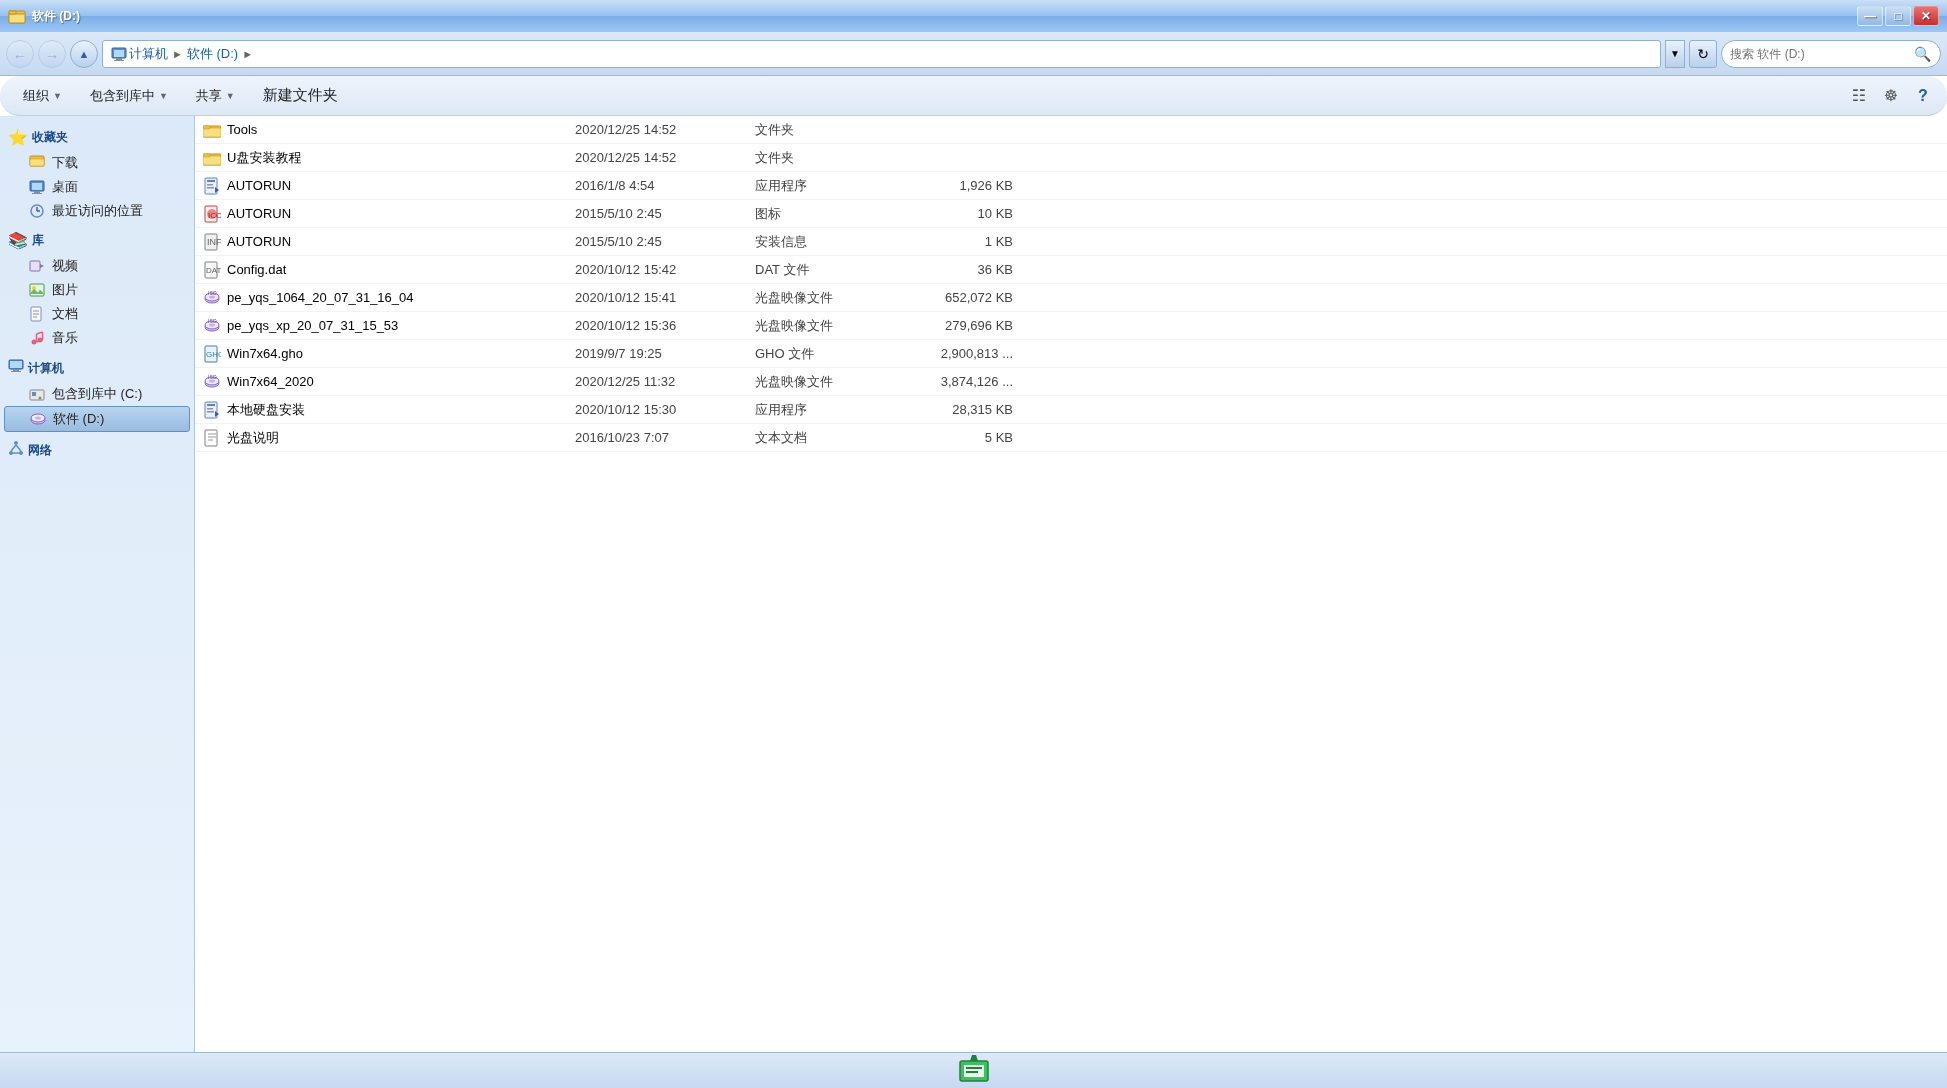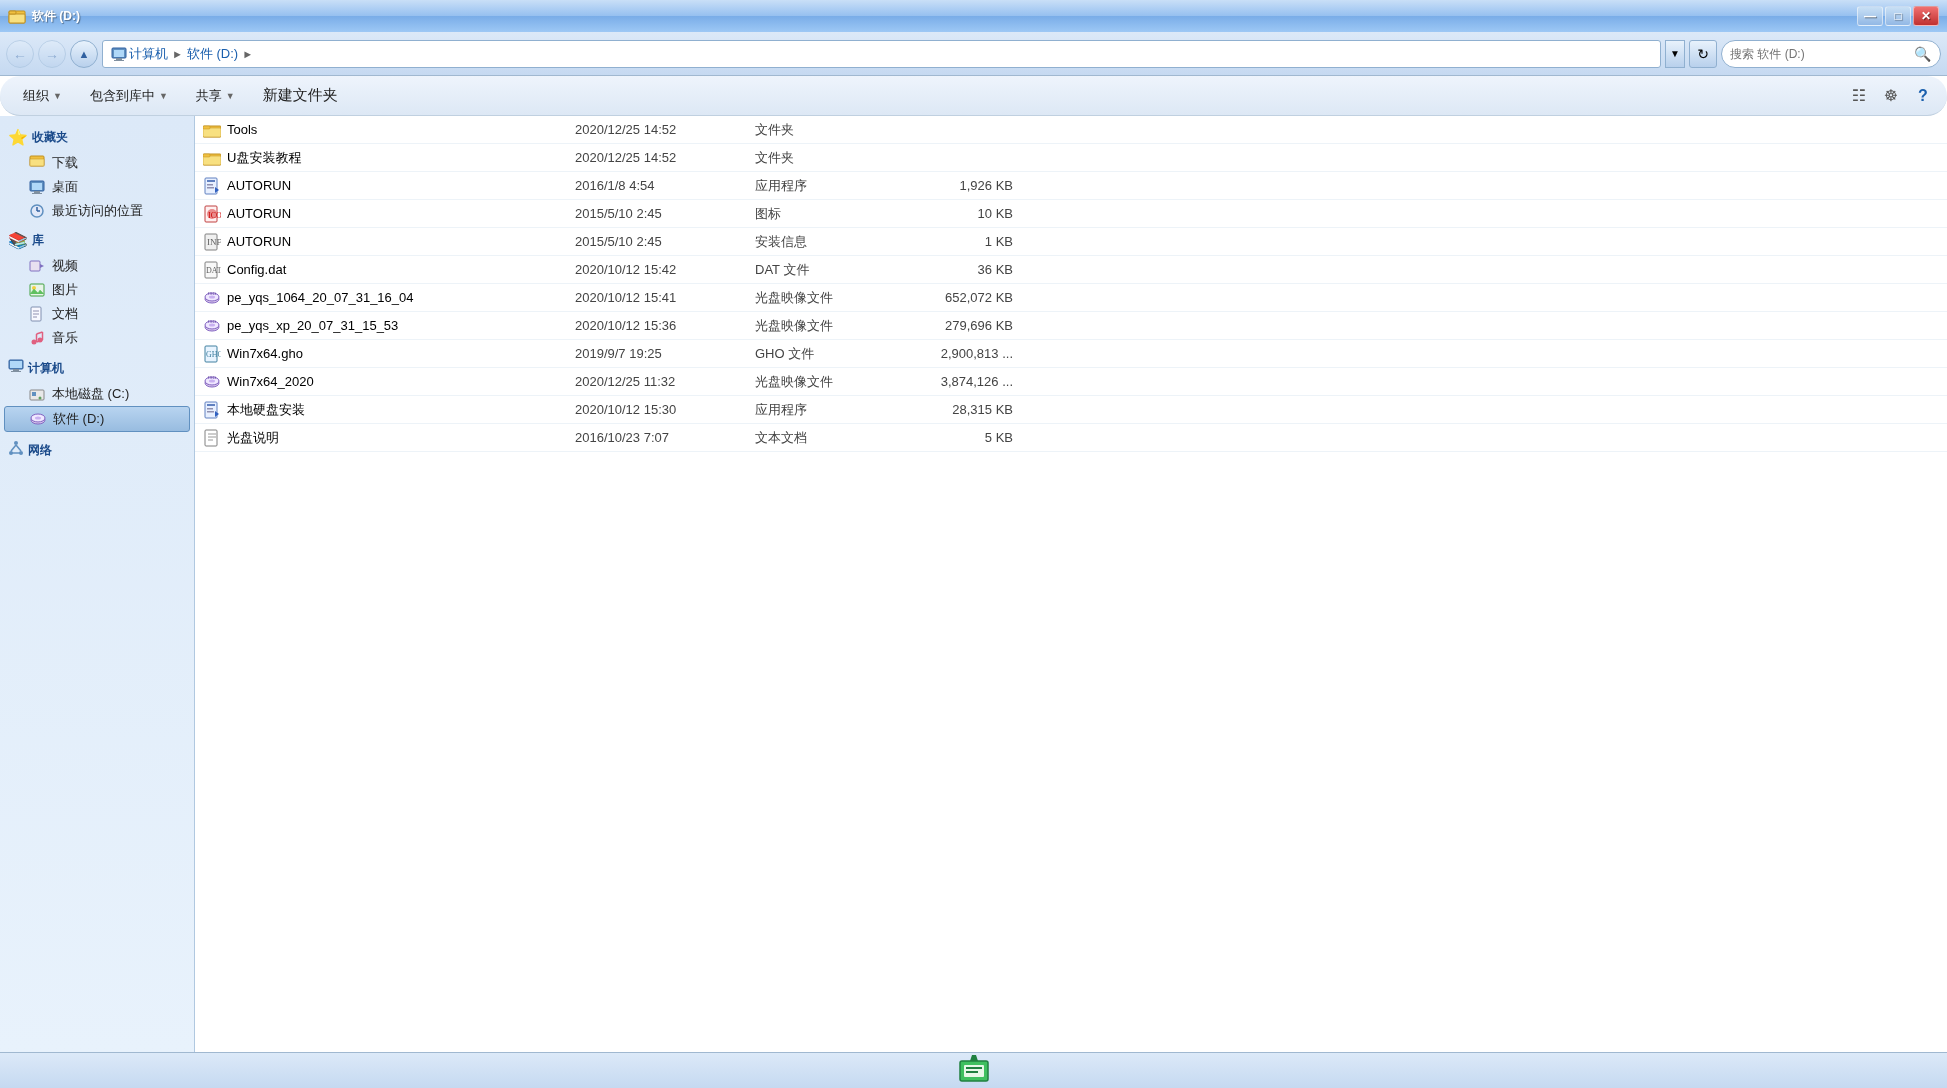--- a/index.html
+++ b/index.html
@@ -331,21 +331,20 @@
       color: #444;
     }
     .file-icon {
       width: 18px;
       height: 18px;
       display: flex;
       align-items: center;
       justify-content: center;
       flex-shrink: 0;
       font-size: 14px;
-      font-family: Liberation Serif, serif;
     }
 
     
     .statusbar {
       height: 36px;
       background: linear-gradient(to bottom, #dce9f8, #c5d9f1);
       border-top: 1px solid #a0b8d0;
       display: flex;
       align-items: center;
       padding: 0 10px;
@@ -550,21 +549,21 @@
         <span>计算机</span>
       </div>
       <div class="sidebar-item">
         <div class="sidebar-item-icon">
           <svg width="16" height="16" viewBox="0 0 16 16">
               <rect x="1" y="4" width="14" height="10" rx="1" fill="#e8e8e8" stroke="#888" stroke-width="1"></rect>
               <rect x="3" y="6" width="4" height="4" fill="#6090c0"></rect>
               <circle cx="11" cy="12" r="1.5" fill="#60a060"></circle>
             </svg>
         </div>
-        <span>本地磁盘 (C:)</span>
+        <span>包含到库中 (C:)</span>
       </div>
       <div class="sidebar-item active">
         <div class="sidebar-item-icon">
           <svg width="16" height="16" viewBox="0 0 16 16">
               <ellipse cx="8" cy="9" rx="7" ry="4" fill="#e0d0f0" stroke="#8060c0" stroke-width="1"></ellipse>
               <ellipse cx="8" cy="9" rx="3" ry="1.5" fill="#c0a0e0"></ellipse>
               <ellipse cx="8" cy="7" rx="7" ry="4" fill="#f0e8ff" stroke="#8060c0" stroke-width="1"></ellipse>
               <ellipse cx="8" cy="7" rx="3" ry="1.5" fill="#c8b0f0"></ellipse>
             </svg>
         </div>

